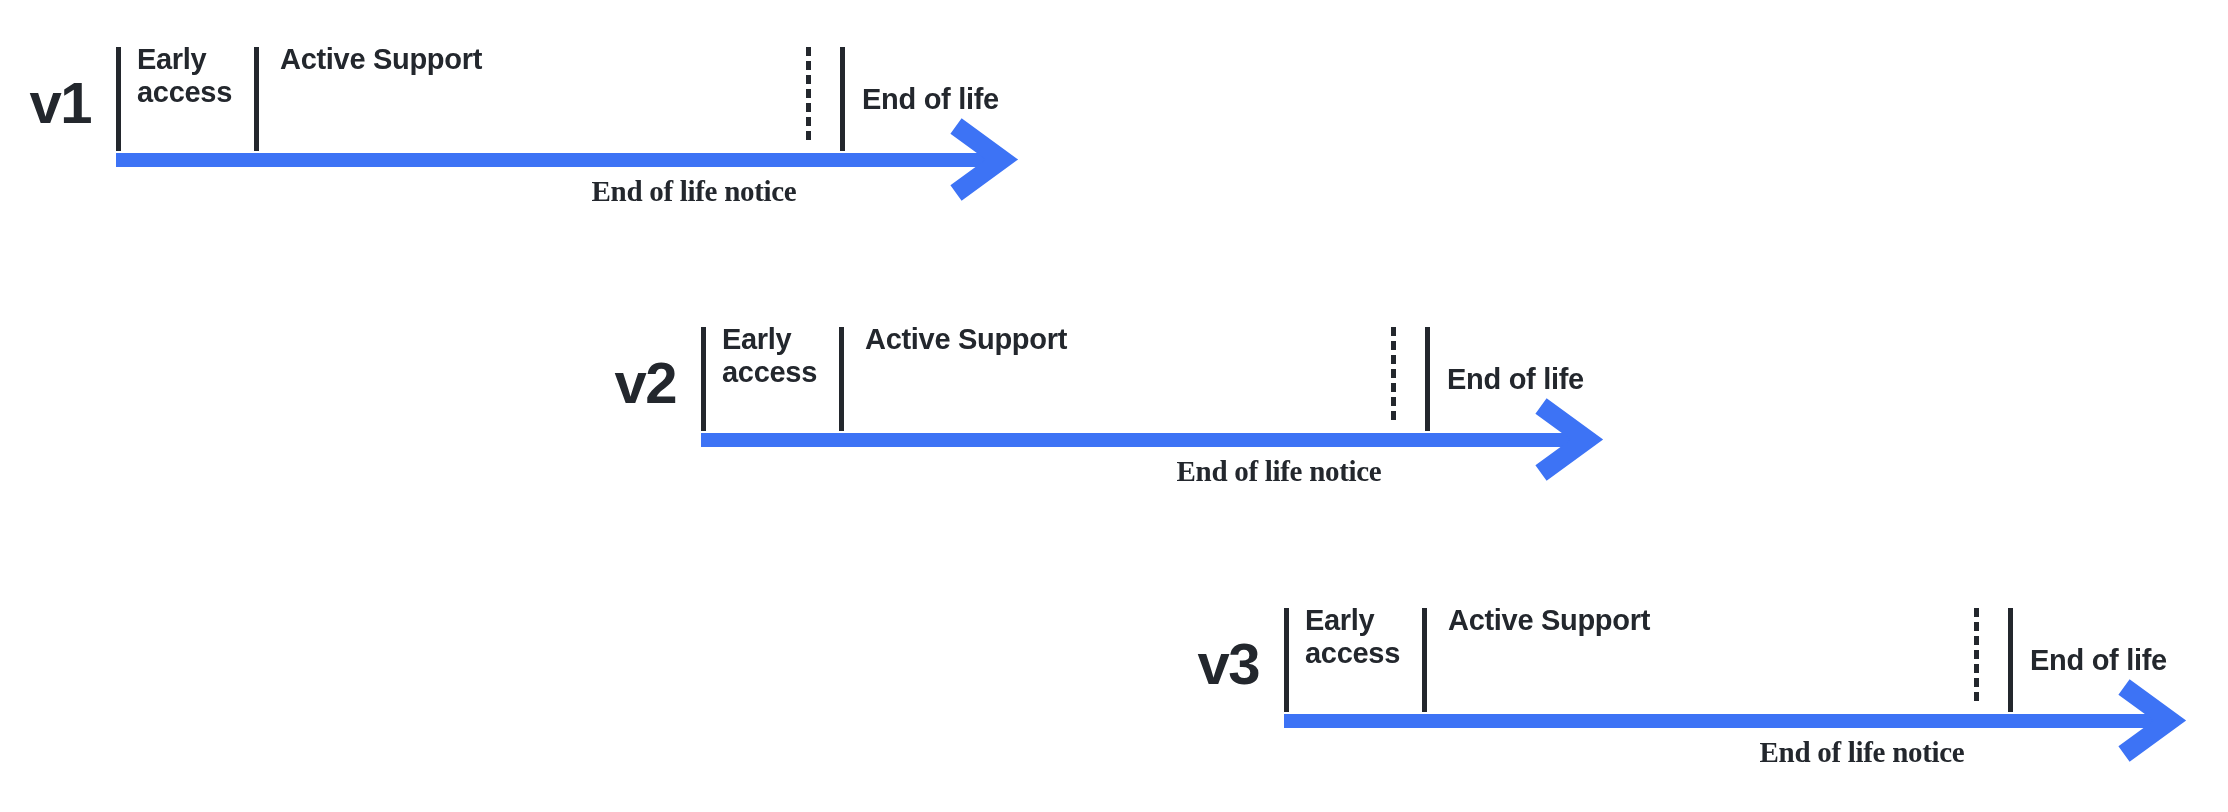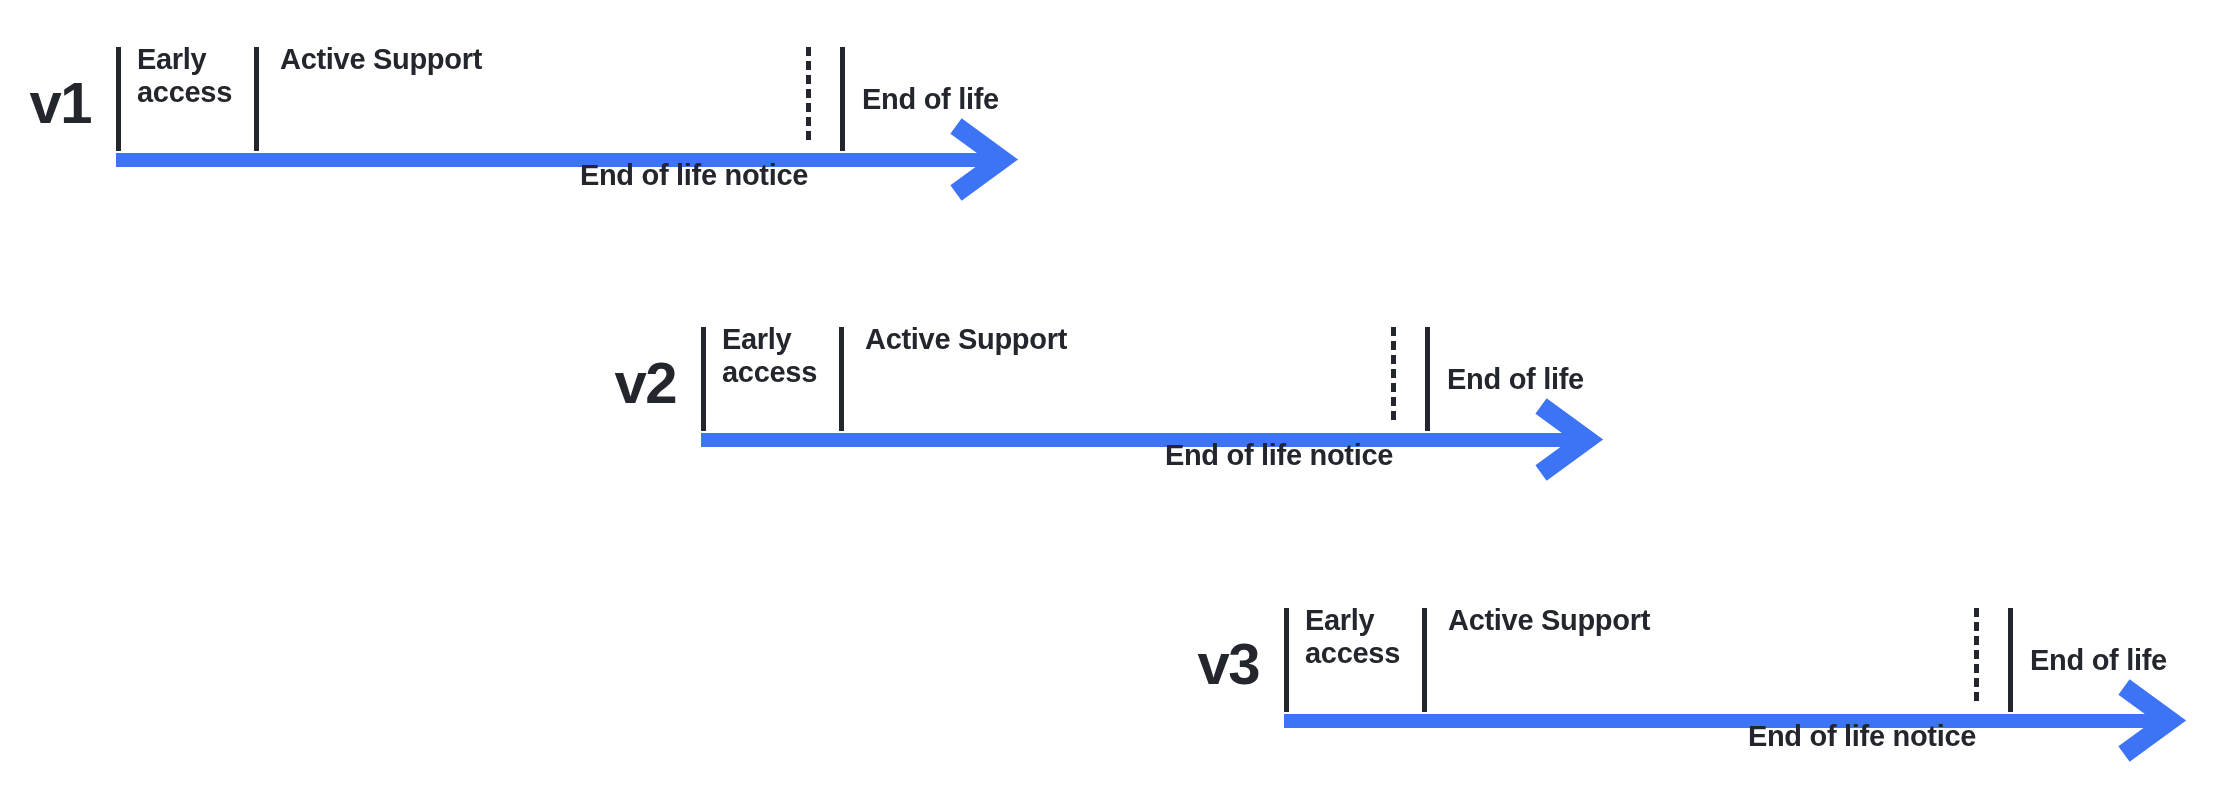--- a/index.html
+++ b/index.html
@@ -55,21 +55,21 @@
     position: absolute;
     font-size: 29px;
     font-weight: 700;
     line-height: 33px;
     letter-spacing: -0.3px;
     color: var(--ink, #23272d);
   }
   .seg-early  { left: 21px;  top: -4px; width: 104px; }
   .seg-active { left: 164px; top: -4px; white-space: nowrap; }
   .seg-eol    { left: 746px; top: -4px; white-space: nowrap; margin-top: 40px; }
-  .seg-notice { left: 578px; top: 112px; transform: translateX(-50%); white-space: nowrap; }
+  .seg-notice { left: 578px; top: 128px; transform: translateX(-50%); white-space: nowrap; font-family: Liberation Serif, serif; }
 </style>
 </head>
 <body>
 
 <div class="diagram">
 
   <section class="row row-1">
     <h2 class="version">v1</h2>
     <svg class="gfx" width="920" height="200" viewBox="0 0 920 200" aria-hidden="true">
       <rect class="tick" x="0" y="0" width="5" height="104"></rect>

